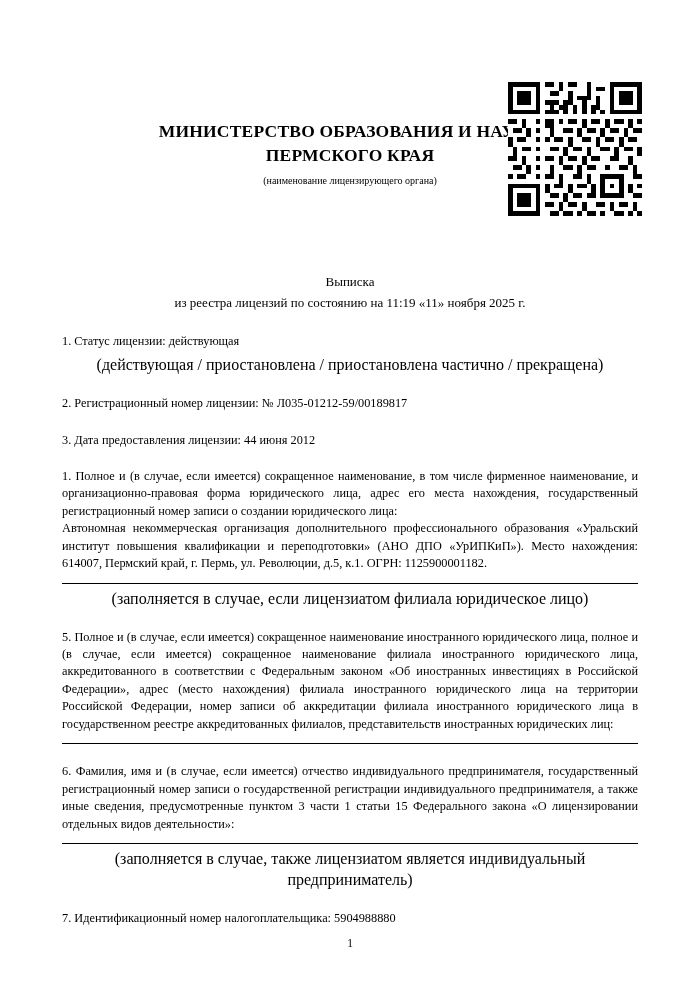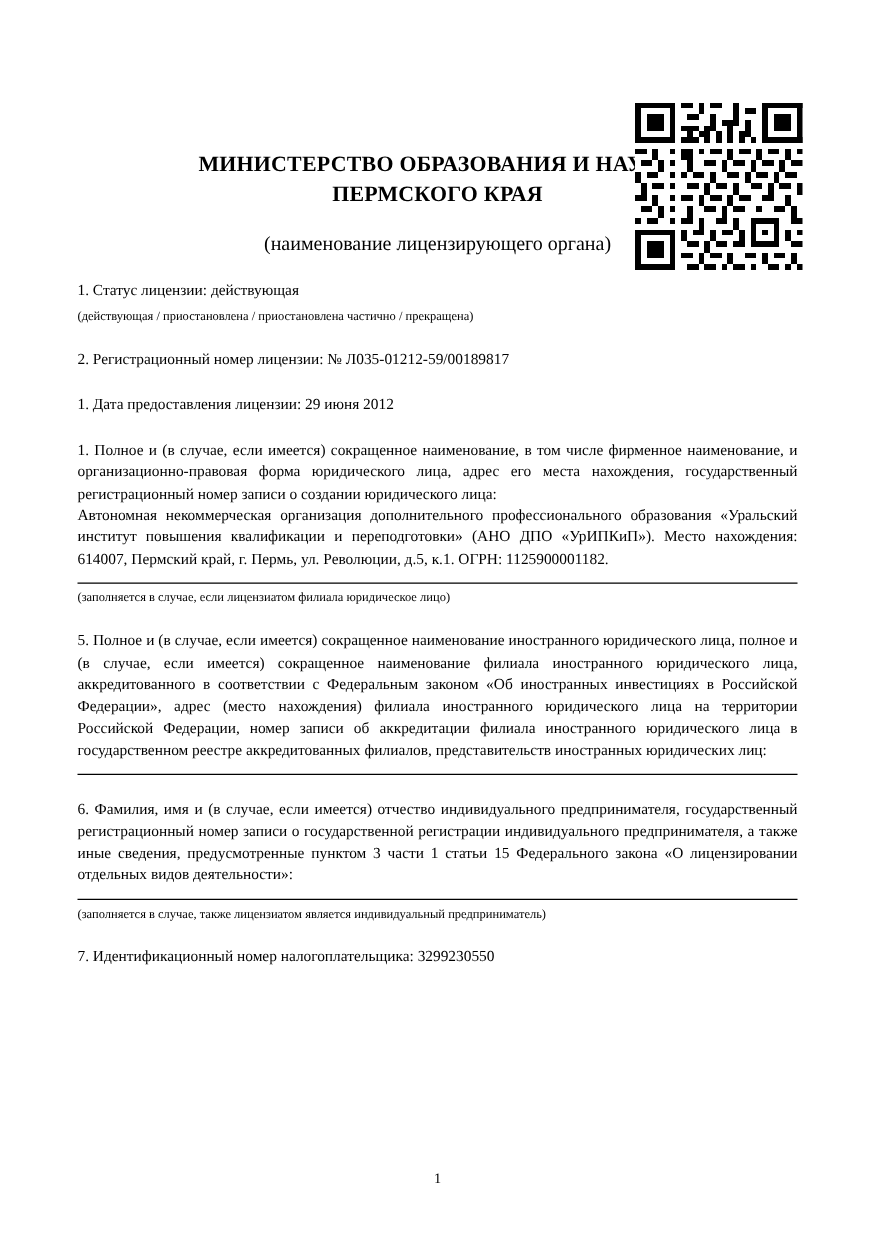--- a/index.html
+++ b/index.html
@@ -36,41 +36,41 @@
   }
   .header-title {
     font-size: 17.5px;
     font-weight: bold;
     line-height: 1.35;
     letter-spacing: 0.2px;
     width: 430px;
     margin: 0 auto;
   }
   .header-sub {
-    font-size: 16px;
-    margin-top: 20px;
+    font-size: 10px;
+    margin-top: 8px;
     text-align: center;
   }
   .doc-title {
     margin-top: 86px;
     text-align: center;
     font-size: 13px;
     line-height: 1.6;
   }
   .doc-title .line2 { display: block; }
   .section {
     margin-top: 19px;
     font-size: 12.3px;
     line-height: 1.42;
     text-align: justify;
   }
   .section.first { }
   .note {
-    text-align: left;
-    font-size: 10px;
+    text-align: center;
+    font-size: 16px;
     margin-top: 5px;
     line-height: 1.3;
   }
   .fill-line {
     border-top: 1px solid #000;
     margin-top: 10px;
   }
   .body-text {
     font-size: 12.3px;
     line-height: 1.42;
@@ -246,32 +246,36 @@
           <rect x="28" y="28" width="1" height="1"></rect>
       </g>
     </svg>
   </div>
 
   <div class="header">
     <div class="header-title">МИНИСТЕРСТВО ОБРАЗОВАНИЯ И НАУКИ ПЕРМСКОГО КРАЯ</div>
     <div class="header-sub">(наименование лицензирующего органа)</div>
   </div>
 
+  <div class="doc-title">
+    <div>Выписка</div>
+    <div class="line2">из реестра лицензий по состоянию на 11:19 «11» ноября 2025 г.</div>
+  </div>
 
   <div class="section first">
     <div class="body-text">1. Статус лицензии: действующая</div>
     <div class="note">(действующая / приостановлена / приостановлена частично / прекращена)</div>
   </div>
 
   <div class="section">
     <div class="body-text">2. Регистрационный номер лицензии: № Л035-01212-59/00189817</div>
   </div>
 
   <div class="section">
-    <div class="body-text">1. Дата предоставления лицензии: 29 июня 2012</div>
+    <div class="body-text">3. Дата предоставления лицензии: 44 июня 2012</div>
   </div>
 
   <div class="section">
     <div class="body-text">1. Полное и (в случае, если имеется) сокращенное наименование, в том числе фирменное наименование, и организационно-правовая форма юридического лица, адрес его места нахождения, государственный регистрационный номер записи о создании юридического лица:</div>
     <div class="body-text">Автономная некоммерческая организация дополнительного профессионального образования «Уральский институт повышения квалификации и переподготовки» (АНО ДПО «УрИПКиП»). Место нахождения: 614007, Пермский край, г. Пермь, ул. Революции, д.5, к.1. ОГРН: 1125900001182.</div>
     <div class="fill-line"></div>
     <div class="note">(заполняется в случае, если лицензиатом филиала юридическое лицо)</div>
   </div>
 
   <div class="section">
@@ -279,18 +283,18 @@
     <div class="fill-line"></div>
   </div>
 
   <div class="section">
     <div class="body-text">6. Фамилия, имя и (в случае, если имеется) отчество индивидуального предпринимателя, государственный регистрационный номер записи о государственной регистрации индивидуального предпринимателя, а также иные сведения, предусмотренные пунктом 3 части 1 статьи 15 Федерального закона «О лицензировании отдельных видов деятельности»:</div>
     <div class="fill-line"></div>
     <div class="note">(заполняется в случае, также лицензиатом является индивидуальный предприниматель)</div>
   </div>
 
   <div class="section">
-    <div class="body-text">7. Идентификационный номер налогоплательщика: 3299230550</div>
+    <div class="body-text">7. Идентификационный номер налогоплательщика: 5904988880</div>
   </div>
 
   <div class="pagenum">1</div>
 
 </div>
 
 </body></html>

